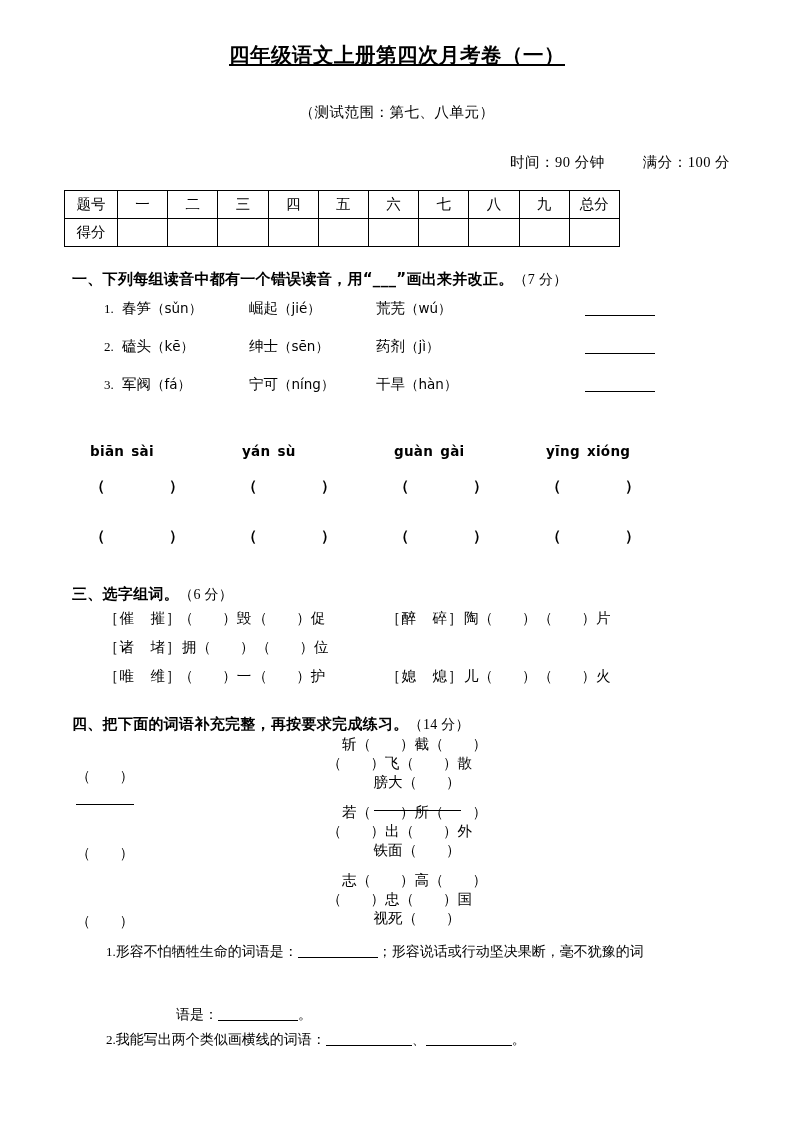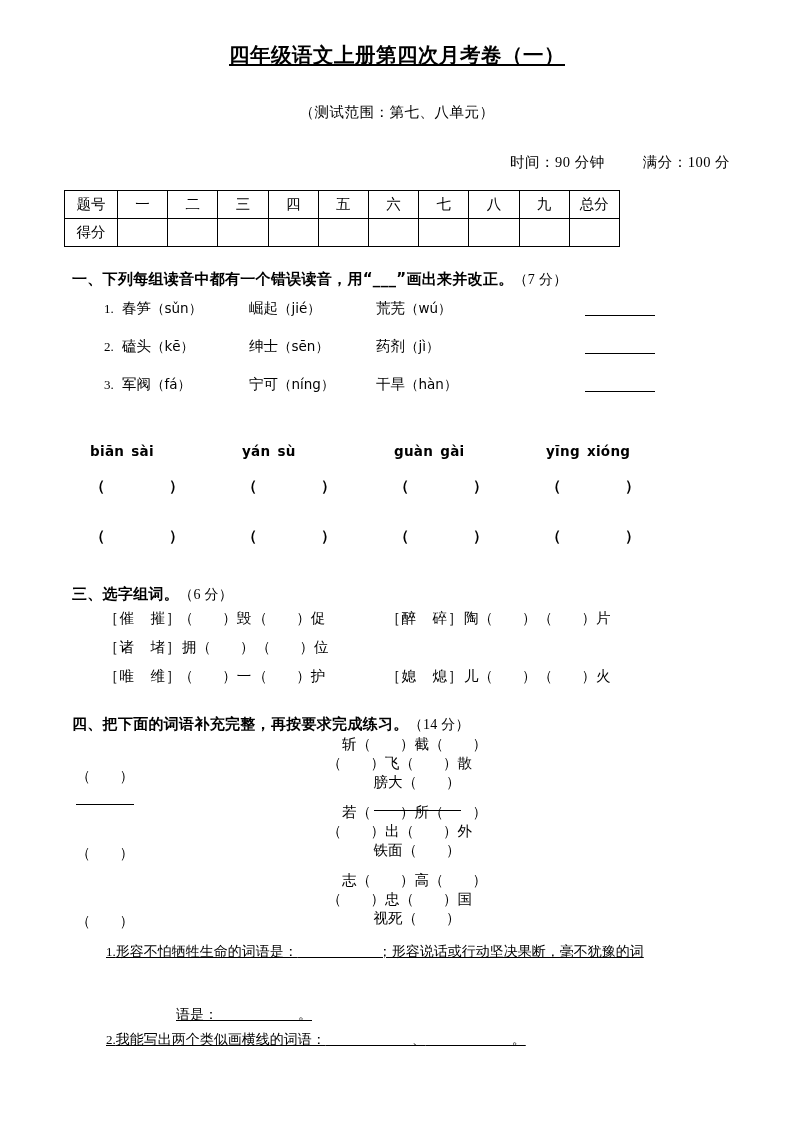--- a/index.html
+++ b/index.html
@@ -173,21 +173,20 @@
     padding-left: 12px;
     white-space: nowrap;
   }
   .ul { border-bottom: 1.4px solid #000; padding-bottom: 18px; }
 
   .sub-q {
     font-size: 14px;
     line-height: 1.85;
     padding-left: 42px;
     text-indent: 0;
-    text-decoration: underline;
   }
   .sub-q .num { font-size: 13px; }
   .fillline {
     display: inline-block;
     border-bottom: 1.3px solid #000;
     height: 13px;
     vertical-align: -2px;
   }
   .fl-80 { width: 80px; }
   .fl-86 { width: 86px; }

